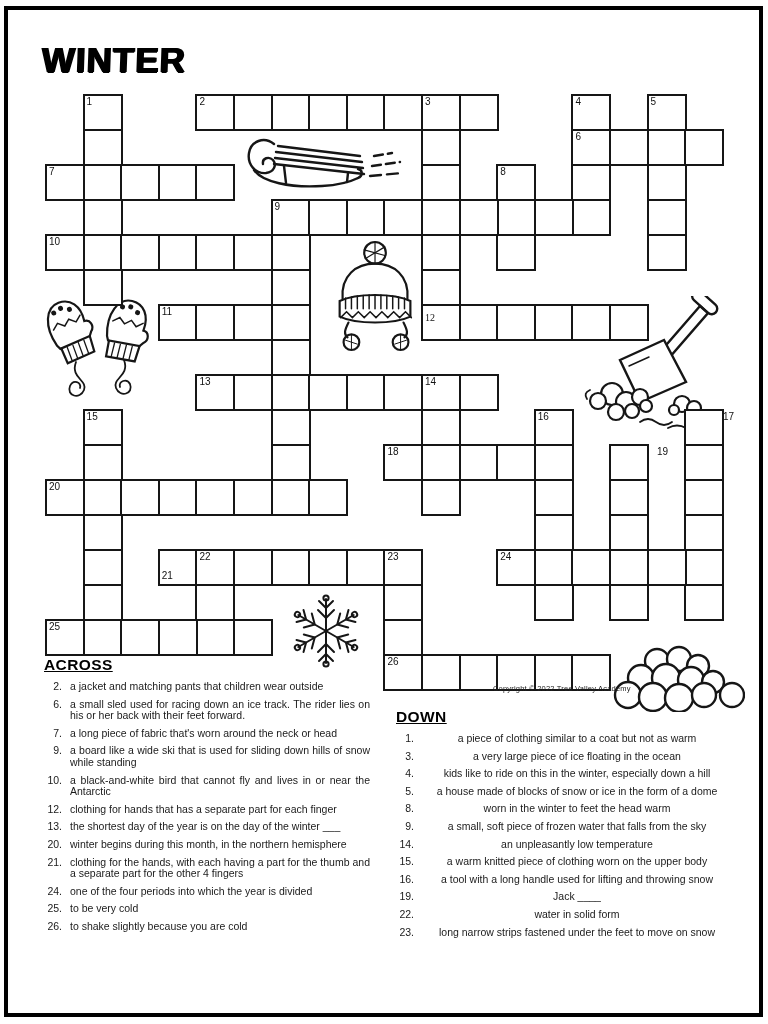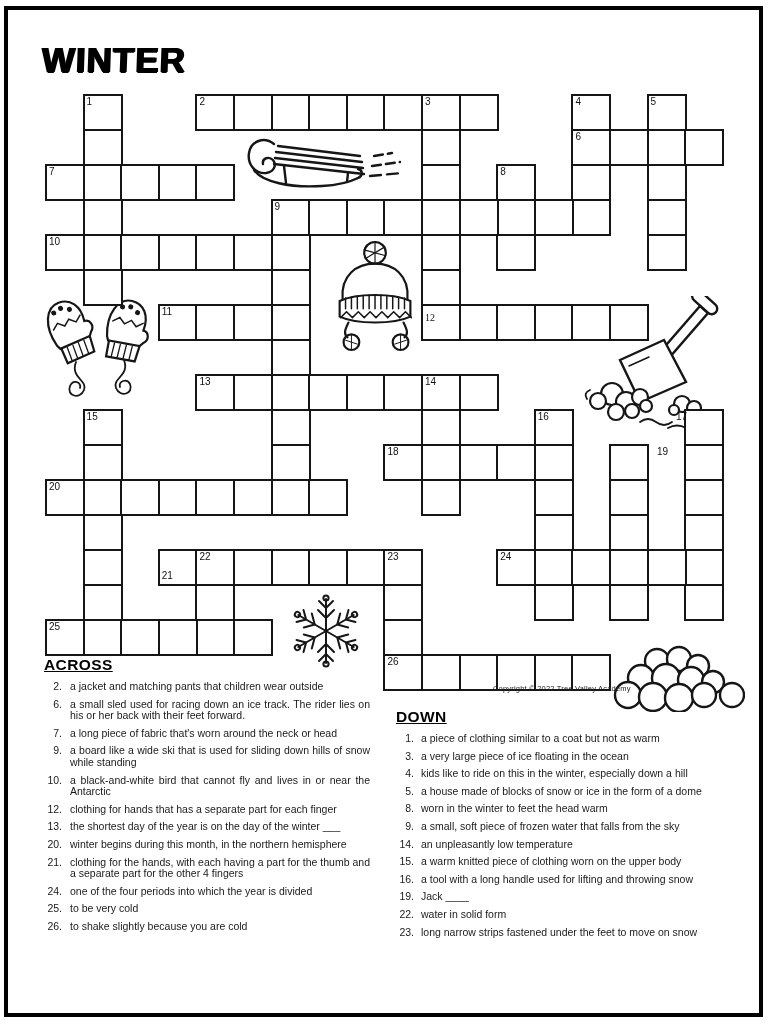--- a/index.html
+++ b/index.html
@@ -29,21 +29,21 @@
   .clues{position:absolute;z-index:4;}
   .clues h2{
     margin:0 0 7px 0;font-size:15.5px;font-weight:bold;color:#000;
     text-decoration:underline;letter-spacing:.4px;
   }
   .clue{display:flex;margin-bottom:6px;font-size:10.5px;line-height:11.6px;color:#1a1a1a;}
   .clue .cnum{flex:none;width:18px;text-align:right;}
   .across-clues{left:44px;top:656px;width:330px;}
   .across-clues .ctxt{margin-left:8px;width:300px;text-align:justify;}
   .down-clues{left:396px;top:708px;width:340px;}
-  .down-clues .ctxt{margin-left:7px;width:312px;}
+  .down-clues .ctxt{margin-left:7px;width:312px;text-align:center;}
   .copyright{
     position:absolute;left:493px;top:684px;font-size:7.5px;color:#222;
     letter-spacing:.2px;z-index:4;
   }
   .brand{
     position:absolute;left:484px;top:1030px;font-size:25px;font-weight:bold;
     letter-spacing:.5px;z-index:4;
   }
   svg{display:block;}
 </style>
@@ -196,21 +196,21 @@
     <span class="cellnum" style="left: 49px; top: 167px;">7</span>
     <span class="cellnum" style="left: 500.2px; top: 167px;">8</span>
     <span class="cellnum" style="left: 274.6px; top: 202px;">9</span>
     <span class="cellnum" style="left: 49px; top: 237px;">10</span>
     <span class="cellnum" style="left: 161.8px; top: 307px;">11</span>
     <span class="cellnum" style="left: 425px; top: 313px; font-family: Liberation Serif, serif;">12</span>
     <span class="cellnum" style="left: 199.4px; top: 377px;">13</span>
     <span class="cellnum" style="left: 425px; top: 377px;">14</span>
     <span class="cellnum" style="left: 86.6px; top: 412px;">15</span>
     <span class="cellnum" style="left: 537.8px; top: 412px;">16</span>
-    <span class="cellnum" style="left: 676px; top: 412px; text-align: center;">17</span>
+    <span class="cellnum" style="left: 723px; top: 412px; text-align: center;">17</span>
     <span class="cellnum" style="left: 387.4px; top: 447px;">18</span>
     <span class="cellnum" style="left: 613px; top: 447px; margin-left: 44px;">19</span>
     <span class="cellnum" style="left: 49px; top: 482px;">20</span>
     <span class="cellnum" style="left: 161.8px; top: 571px;">21</span>
     <span class="cellnum" style="left: 199.4px; top: 552px;">22</span>
     <span class="cellnum" style="left: 387.4px; top: 552px;">23</span>
     <span class="cellnum" style="left: 500.2px; top: 552px;">24</span>
     <span class="cellnum" style="left: 49px; top: 622px;">25</span>
     <span class="cellnum" style="left: 387.4px; top: 657px;">26</span>
   </div>

